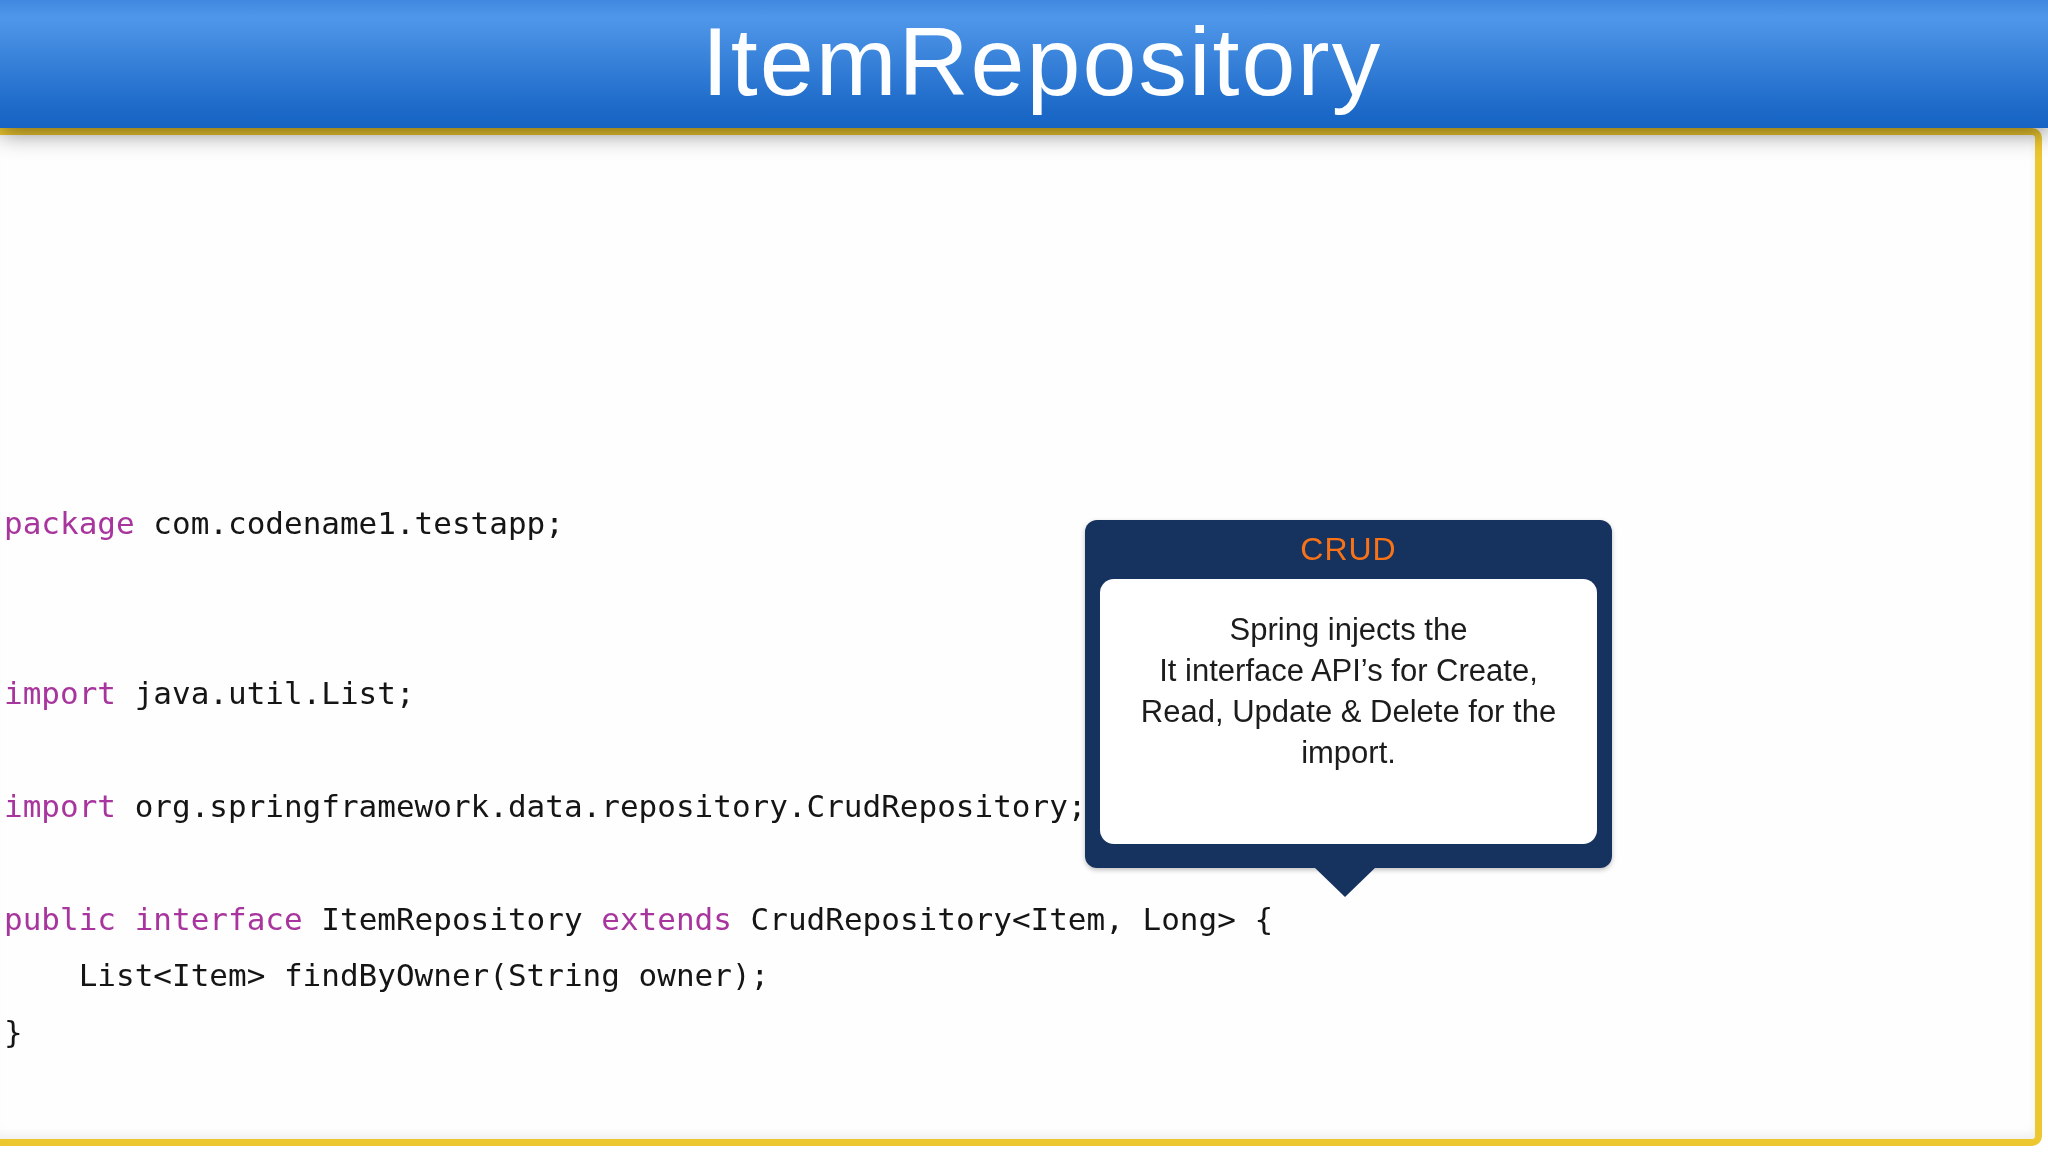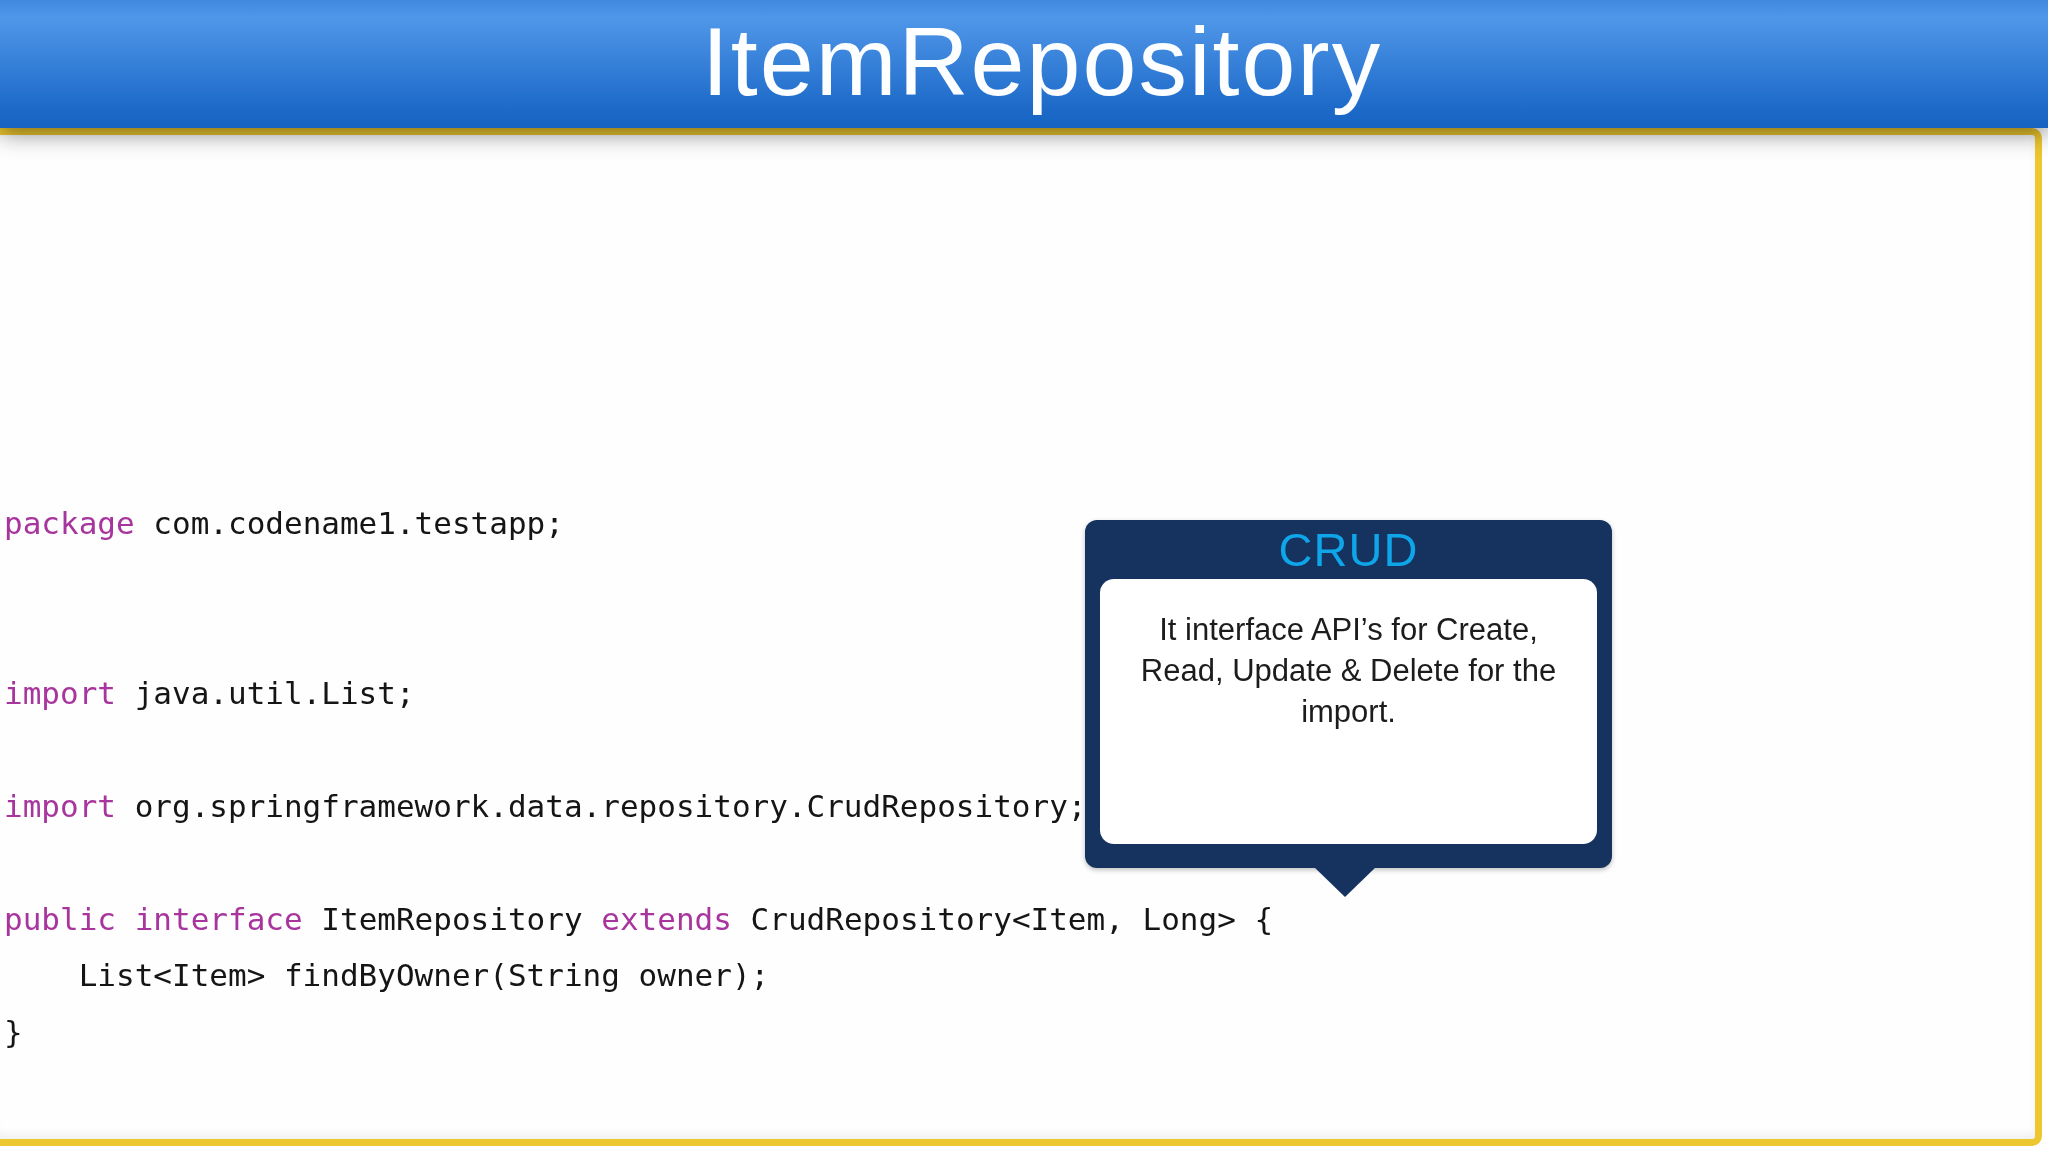--- a/index.html
+++ b/index.html
@@ -30,21 +30,21 @@
     font-size:31px;line-height:56.5px;color:var(--code);white-space:pre;}
   .code .kw{color:var(--kw);}
   .code .pl{color:var(--code);}
 
   
   .callout{position:absolute;left:1090px;top:385px;width:527px;height:348px;
     background:var(--navy);border-radius:12px;z-index:4;
     box-shadow:0 2px 5px rgba(0,0,0,0.25);}
   .callout-title{position:absolute;left:0;top:0;width:100%;height:59px;
     display:flex;align-items:center;justify-content:center;
-    color:#0ea5e9;font-size:47px;font-weight:300;letter-spacing:1px;}
+    color:#f97316;font-size:32px;font-weight:300;letter-spacing:1px;}
   .callout-panel{position:absolute;left:15px;right:15px;top:59px;bottom:24px;
     background:#ffffff;border-radius:14px;
     display:flex;flex-direction:column;align-items:center;justify-content:flex-start;
     padding-top:30px;}
   .callout-body{font-size:31px;line-height:41px;color:#1c1c1c;text-align:center;
     font-weight:300;width:100%;}
   .callout-tail{position:absolute;left:228px;top:346px;width:0;height:0;
     border-left:32px solid transparent;border-right:32px solid transparent;
     border-top:31px solid var(--navy);}
 </style>
@@ -53,20 +53,21 @@
 
 <div class="stage">
 
   <div class="slide">
     <div class="code"><div><span class="kw">package</span><span class="pl"> com.codename1.testapp;</span></div><div>&nbsp;</div><div>&nbsp;</div><div><span class="kw">import</span><span class="pl"> java.util.List;</span></div><div>&nbsp;</div><div><span class="kw">import</span><span class="pl"> org.springframework.data.repository.CrudRepository;</span></div><div>&nbsp;</div><div><span class="kw">public</span><span class="pl"> </span><span class="kw">interface</span><span class="pl"> ItemRepository </span><span class="kw">extends</span><span class="pl"> CrudRepository&lt;Item, Long&gt; {</span></div><div><span class="pl">    List&lt;Item&gt; findByOwner(String owner);</span></div><div><span class="pl">}</span></div></div>
 
     <div class="callout">
       <div class="callout-title">CRUD</div>
       <div class="callout-panel">
         <div class="callout-body">
+            <div>Spring injects the</div>
             <div>It interface API’s for Create,</div>
             <div>Read, Update &amp; Delete for the</div>
             <div>import.</div>
           </div>
       </div>
       <div class="callout-tail"></div>
     </div>
   </div>
 
   <div class="header">

